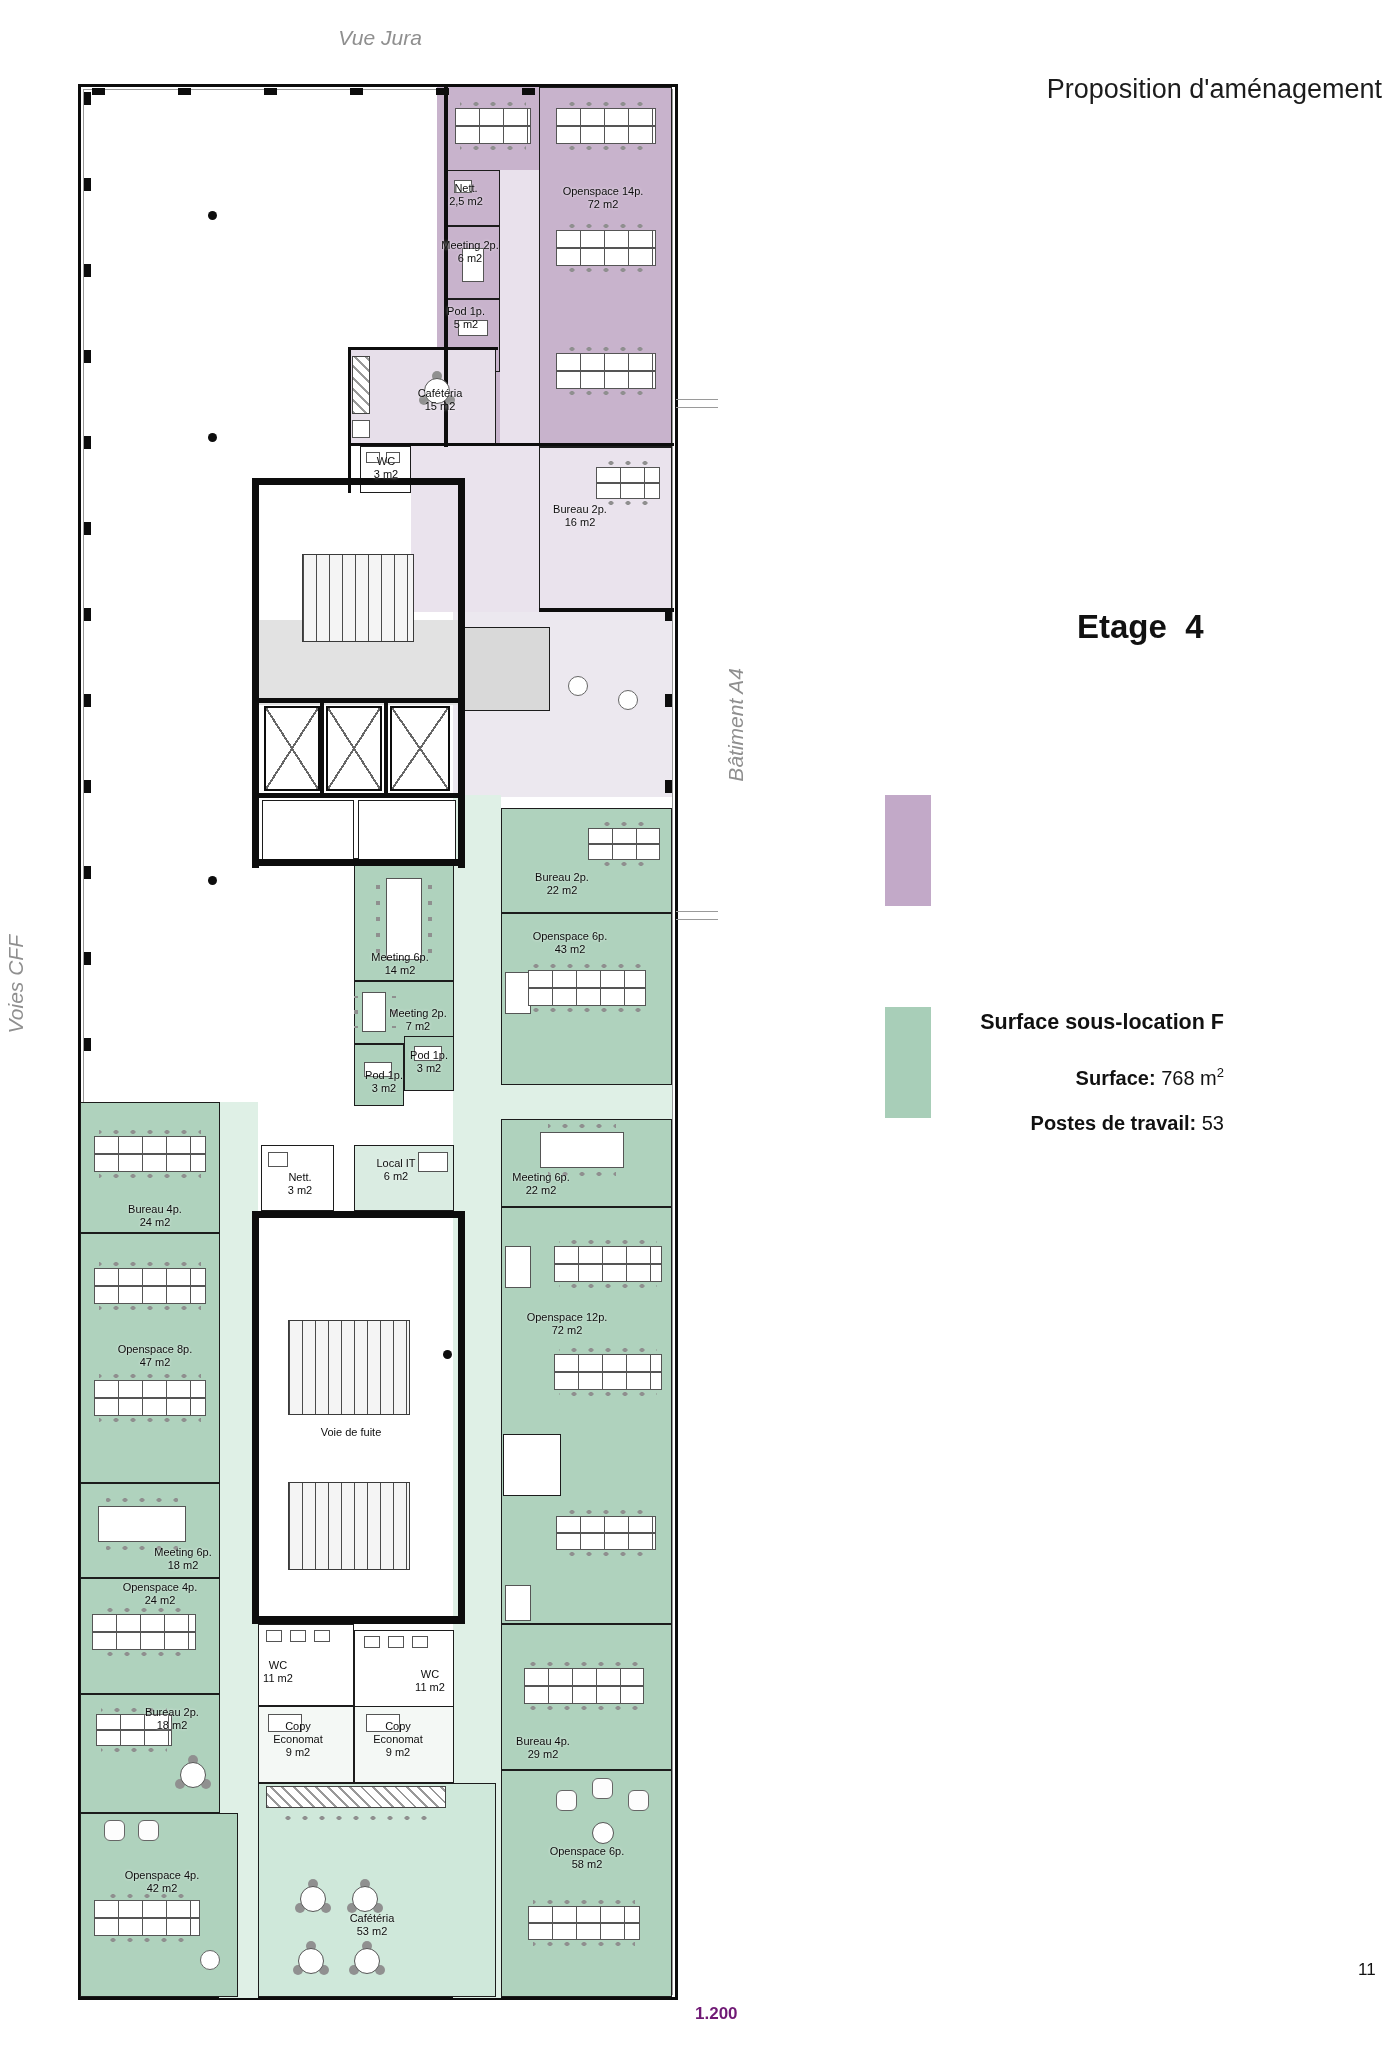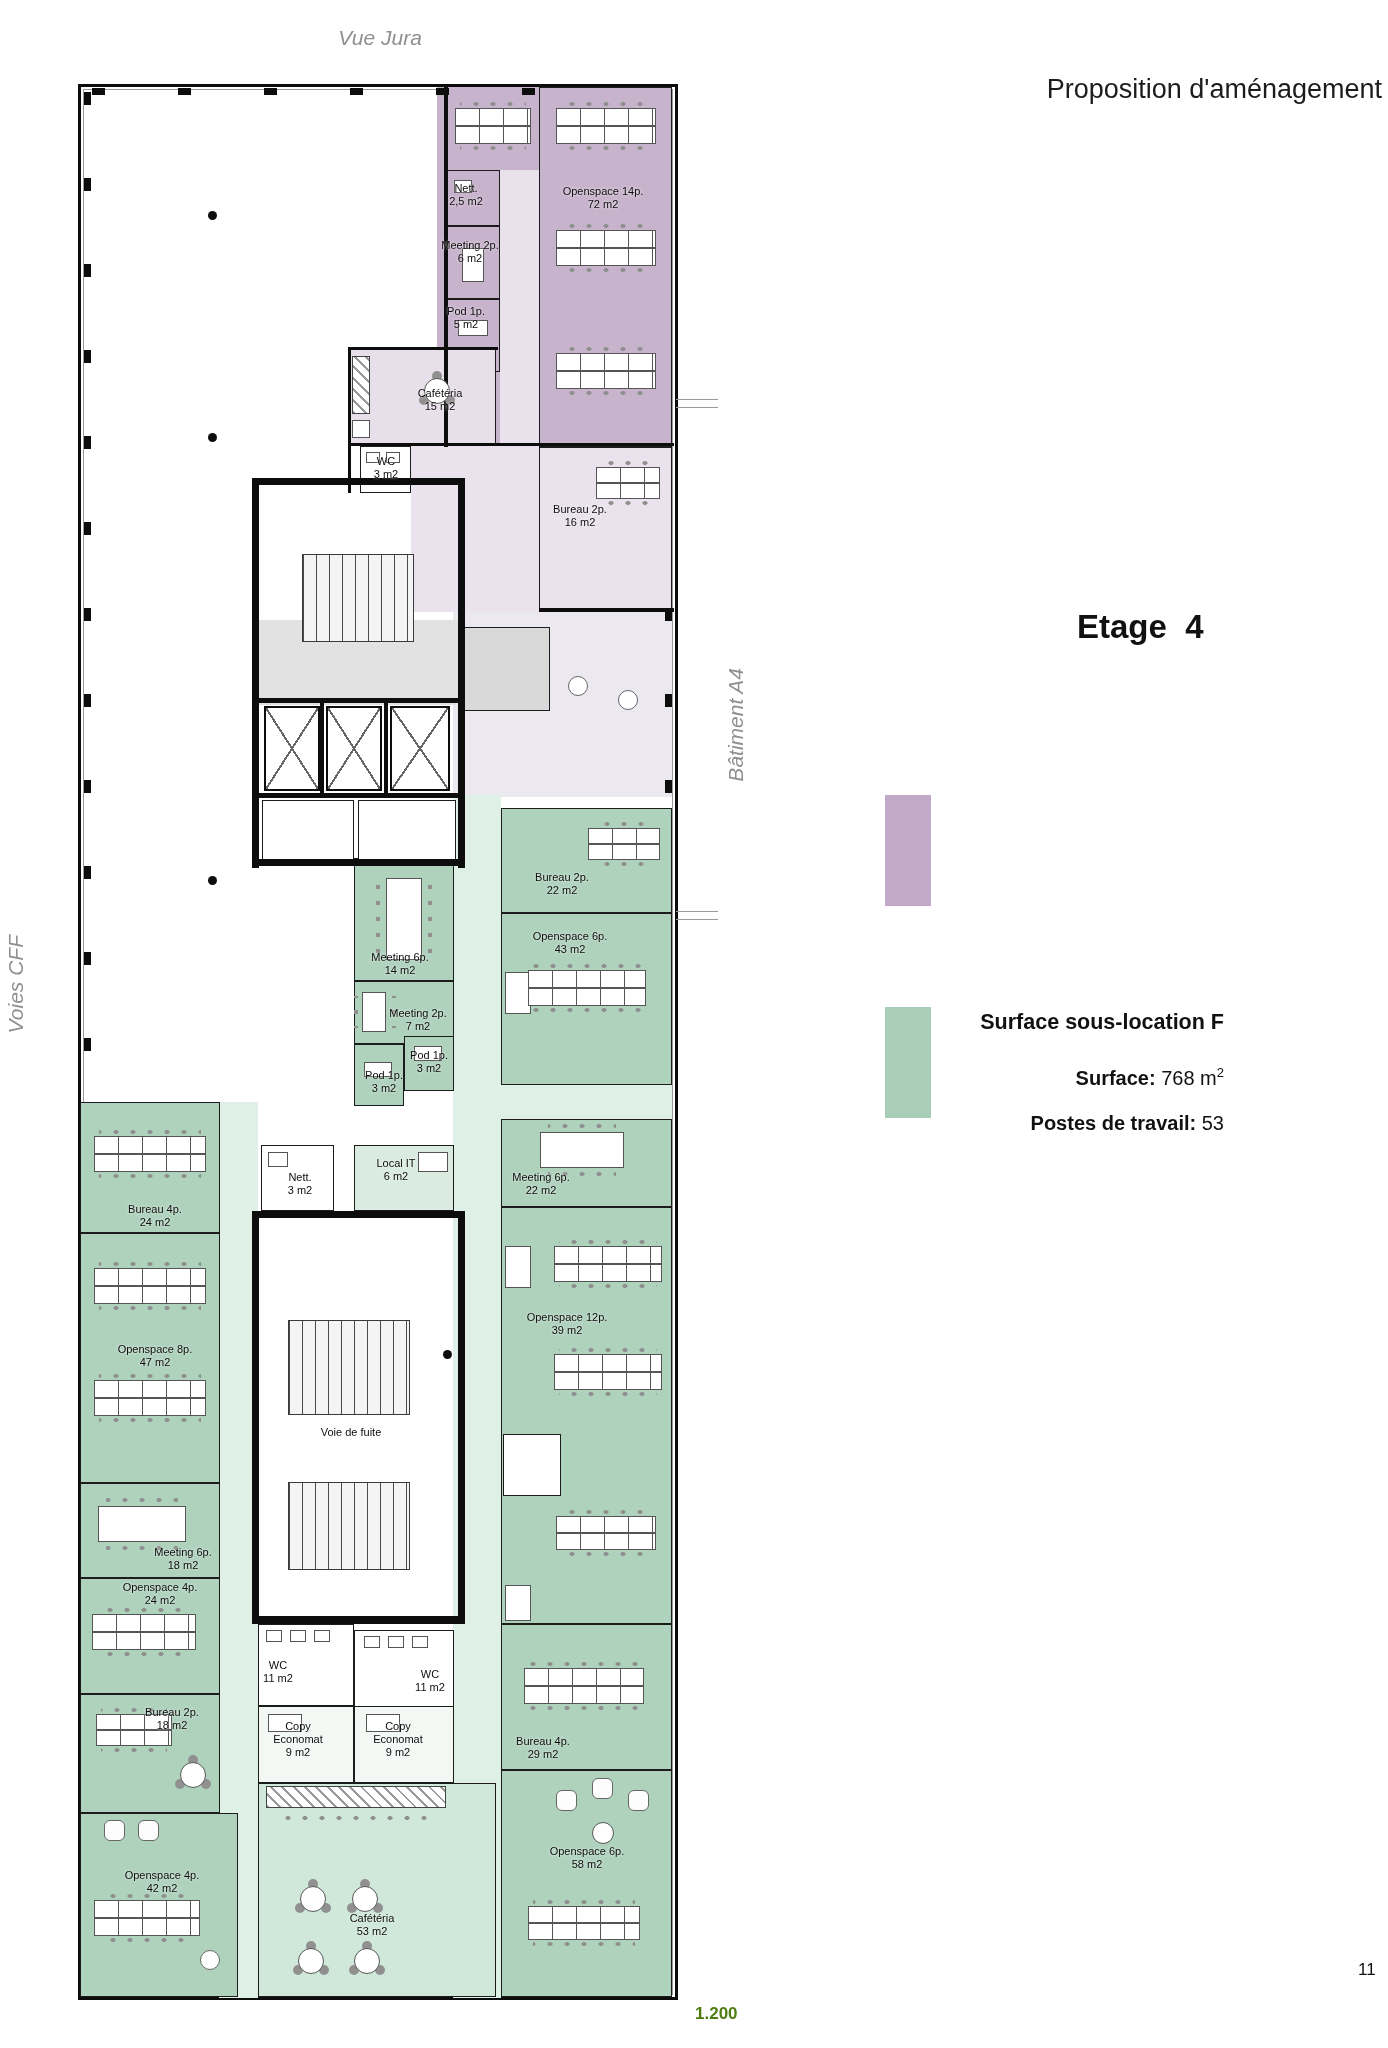--- a/index.html
+++ b/index.html
@@ -9,21 +9,21 @@
     font-family:"Liberation Sans","DejaVu Sans",sans-serif; color:#111;
   }
   .canvas { position:absolute; inset:0; }
 
   
   .plan-title { position:absolute; right:6px; top:6px; font-size:39px; font-weight:bold; color:#0a0a0a; }
   .plan-subtitle { position:absolute; right:6px; top:74px; font-size:27px; color:#1c1c1c; }
   .floor-label { position:absolute; left:1077px; top:608px; font-size:33px; font-weight:bold; }
   .ctx-label { font-style:italic; color:#8f8f8f; font-size:21px; position:absolute; }
   .vlabel { writing-mode:vertical-rl; transform:rotate(180deg); }
-  .scale-label { position:absolute; left:695px; top:2004px; font-size:17px; font-weight:bold; color:#4d7c0f; }
+  .scale-label { position:absolute; left:695px; top:2004px; font-size:17px; font-weight:bold; color:#701a75; }
   .page-number { position:absolute; left:1358px; top:1960px; font-size:17px; color:#111; }
 
   
   .legend-swatch { position:absolute; width:46px; height:111px; }
   .legend-text { position:absolute; width:284px; text-align:right; }
   .legend-title { font-size:21.5px; font-weight:bold; line-height:26px; margin-bottom:26px; white-space:nowrap; }
   .legend-line { font-size:20px; line-height:24px; white-space:nowrap; }
   .legend-line + .legend-line { margin-top:21px; }
   .legend-line sup { font-size:13px; }
 
@@ -353,21 +353,21 @@
 24 m2</div>
   <div class="label" style="left:300px;top:1184px">Nett.
 3 m2</div>
   <div class="label" style="left:396px;top:1170px">Local IT
 6 m2</div>
   <div class="label" style="left:541px;top:1184px">Meeting 6p.
 22 m2</div>
   <div class="label" style="left:155px;top:1356px">Openspace 8p.
 47 m2</div>
   <div class="label" style="left:567px;top:1324px">Openspace 12p.
-39 m2</div>
+72 m2</div>
   <div class="label" style="left:351px;top:1432px">Voie de fuite</div>
   <div class="label" style="left:183px;top:1559px">Meeting 6p.
 18 m2</div>
   <div class="label" style="left:160px;top:1594px">Openspace 4p.
 24 m2</div>
   <div class="label" style="left:172px;top:1719px">Bureau 2p.
 18 m2</div>
   <div class="label" style="left:278px;top:1672px">WC
 11 m2</div>
   <div class="label" style="left:430px;top:1681px">WC

